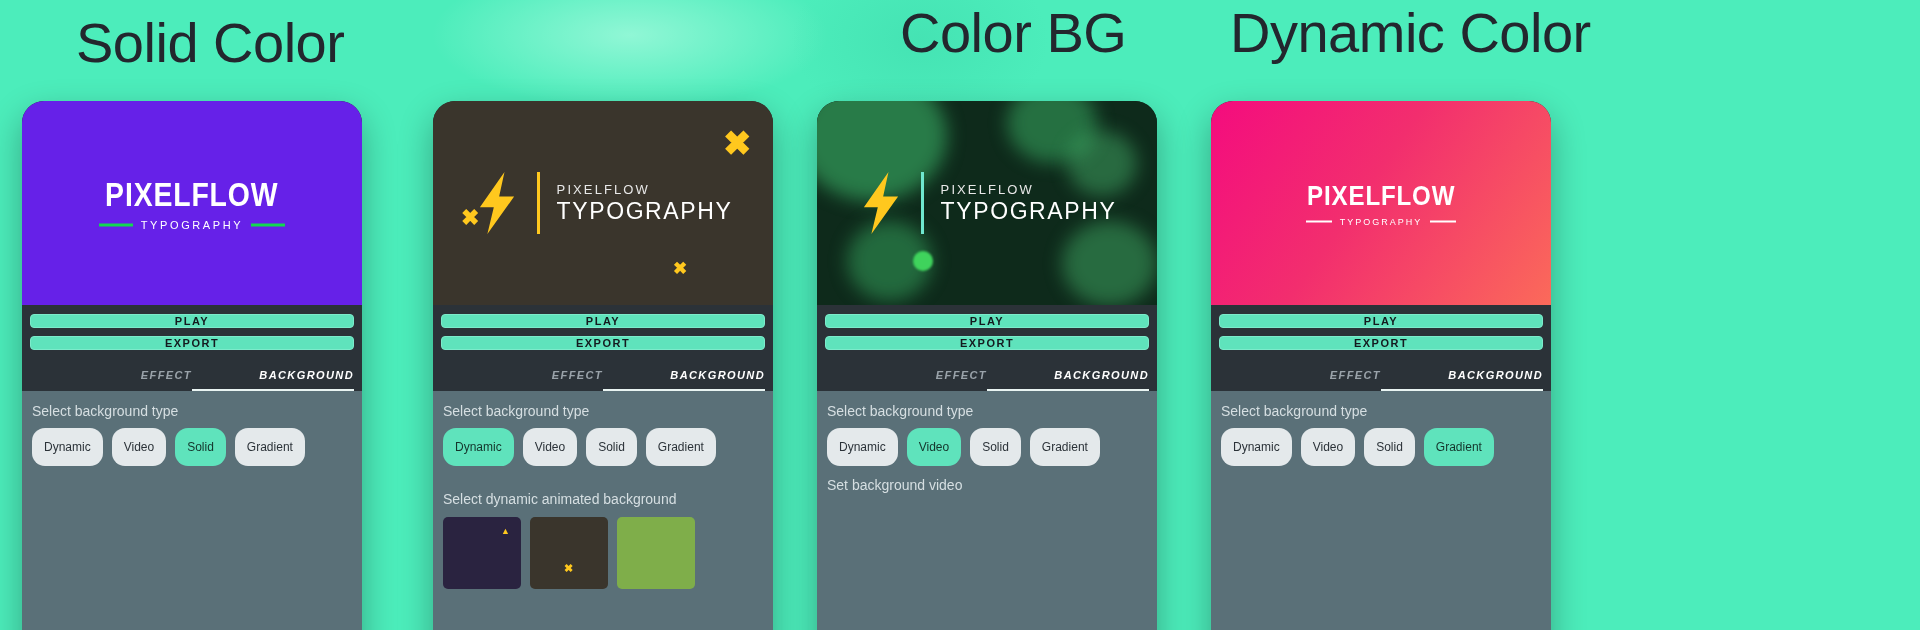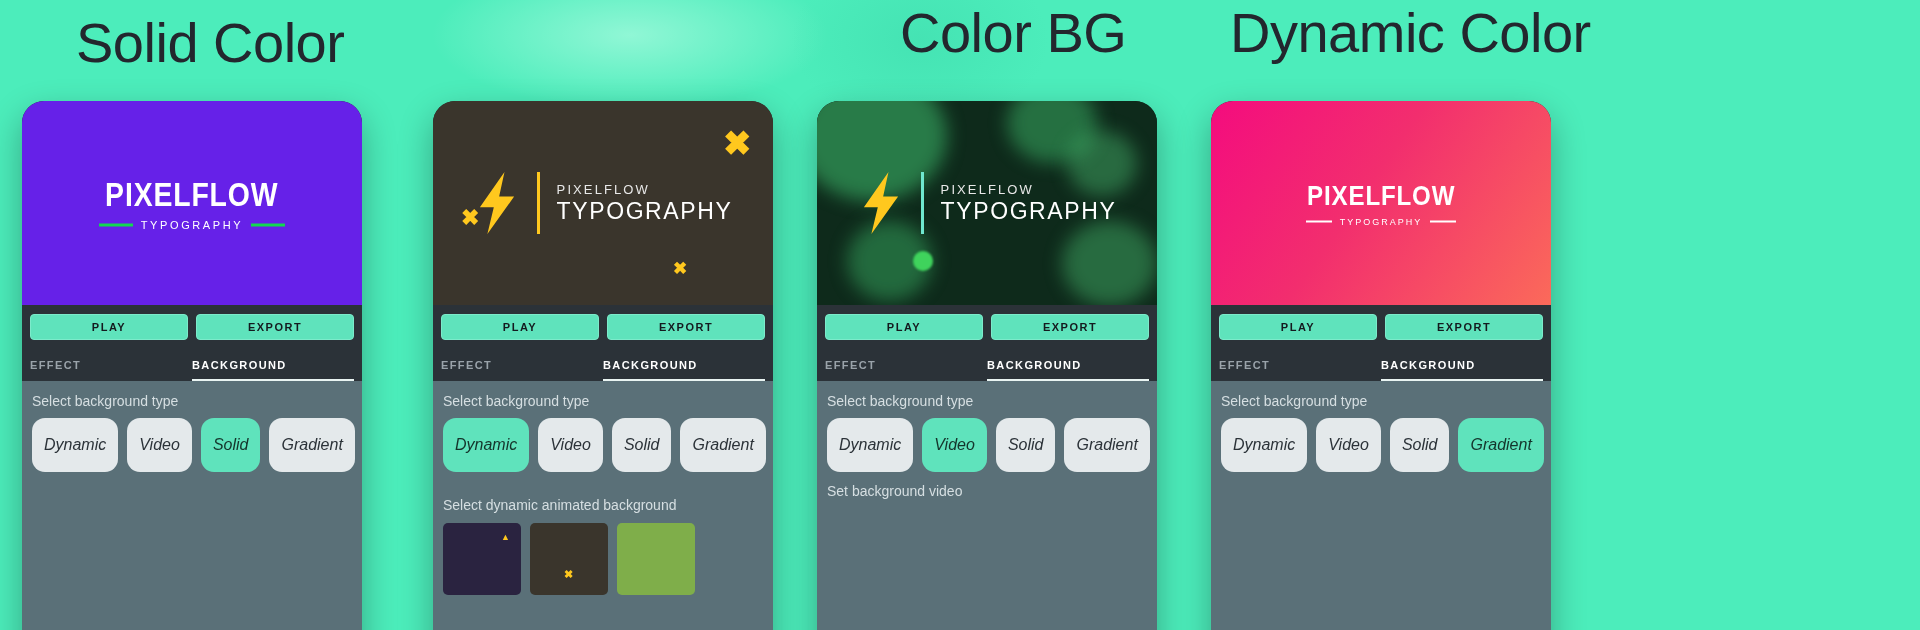--- a/index.html
+++ b/index.html
@@ -97,43 +97,43 @@
   .bar  { width: 3px; height: 62px; background: #FFC81E; }
   .bar.white { background: #6FE8CF; }
   .ltext { color: #fff; line-height: 1.05; }
   .ltext .l1 { font-size: 13px; letter-spacing: 2.1px; font-weight: 400; color: #E8E8E8; }
   .ltext .l2 { font-size: 23px; letter-spacing: 1.6px; font-weight: 400; margin-top: 3px; }
 
   .sparkle { position: absolute; color: #FFC81E; font-weight: 700; }
 
   
   .ctrlbar { background: #2B3238; padding: 9px 8px 0 8px; }
-  .btnrow { display: flex; gap: 8px; }
+  .btnrow { display: flex; gap: 8px; flex-direction: column; }
   .pbtn {
     flex: 1; height: 26px; border-radius: 4px;
     background: #5FE3BC; border: 1px solid #7CEBCB;
     color: #141A1E; font-size: 11px; font-weight: 700; letter-spacing: 1.5px;
     display: flex; align-items: center; justify-content: center;
   }
   .tabrow { display: flex; margin-top: 10px; }
   .tab {
-    flex: 1; text-align: left; padding: 9px 0 8px 0;
+    flex: 1; text-align: right; padding: 9px 0 8px 0;
     font-size: 11px; font-weight: 700; letter-spacing: 1.4px;
-    color: #9AA3AA; border-bottom: 2px solid transparent;
+    color: #9AA3AA; border-bottom: 2px solid transparent; font-style: italic;
   }
   .tab.active { color: #FFFFFF; border-bottom-color: #E9F4F2; }
 
   
   .panel { background: #5A7078; padding: 12px 10px 0 10px; height: 100%; position: relative; }
   .panel-label { color: #D6DFE2; font-size: 14px; margin-bottom: 9px; }
   .chiprow { display: flex; gap: 9px; }
   .chip {
-    padding: 18px 12px; border-radius: 13px;
+    padding: 12px 12px; border-radius: 13px;
     background: #E4E9EB; color: #2B3238;
-    font-size: 16px; white-space: nowrap; font-style: italic;
+    font-size: 12px; white-space: nowrap;
   }
   .chip.on { background: #5FE3BC; color: #14342B; }
 
   .thumbrow { display: flex; gap: 9px; margin-top: 10px; }
   .thumb { width: 78px; height: 72px; border-radius: 5px; position: relative; overflow: hidden; }
   .th1 { background: #2A2340; }
   .th2 { background: #3A352C; }
   .th3 { background: #7FAE4A; }
 </style>
 </head>

